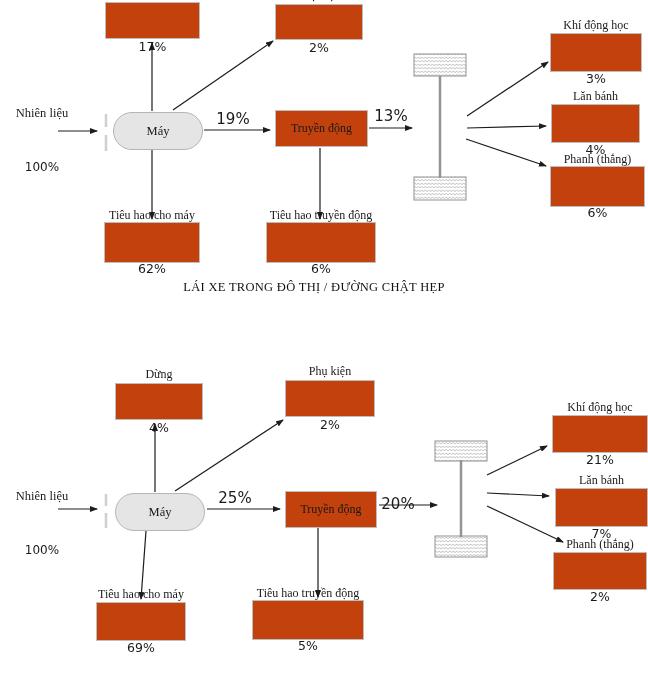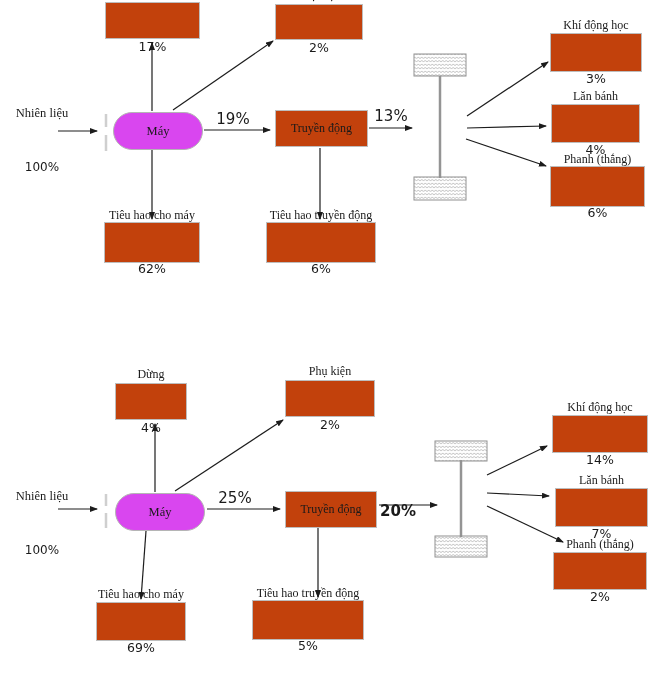--- a/index.html
+++ b/index.html
@@ -9,21 +9,21 @@
   }
   .diagram{position:absolute;left:0;width:648px;}
   .overlay{position:absolute;left:0;top:0;}
   .gbox{
     position:absolute;background:#c2410c;border:1px solid #bdbdbd;box-sizing:border-box;
     display:flex;flex-direction:column;justify-content:center;
     text-align:center;line-height:1.3;white-space:nowrap;
   }
   .gbox .lbl{font-size:12px;}
   .node{
-    position:absolute;background:#d946ef;border:1px solid #b5b5b5;border-radius:19px;box-sizing:border-box;
+    position:absolute;background:#e5e5e5;border:1px solid #b5b5b5;border-radius:19px;box-sizing:border-box;
     display:flex;align-items:center;justify-content:center;font-size:12.5px;
   }
   .pct{font-family:"DejaVu Sans", sans-serif;font-size:12.5px;margin-top:37px;}
   .pct.big{font-size:12px;}
   .fuel{position:absolute;text-align:center;line-height:1.35;}
   .fuel .lbl{font-size:12.5px;}
   .flow-label{
     position:absolute;text-align:center;font-family:"DejaVu Sans", sans-serif;font-size:15px;
   }
   .caption{
@@ -111,20 +111,21 @@
     <div class="gbox" style="left:551px;top:104px;width:89px;height:39px;">
       <div class="lbl">Lăn bánh</div>
       <div class="pct">4%</div>
     </div>
 
     <div class="gbox" style="left:550px;top:166px;width:95px;height:41px;">
       <div class="lbl">Phanh (thắng)</div>
       <div class="pct">6%</div>
     </div>
 
+    <div class="caption" style="top:280px;">LÁI XE TRONG ĐÔ THỊ / ĐƯỜNG CHẬT HẸP</div>
   </div>
 
   <div class="diagram" style="top:375px;height:324px;">
     <svg class="overlay" width="648" height="324">
       <defs>
         <marker id="ah2" markerWidth="8" markerHeight="6" refX="7" refY="3" orient="auto" markerUnits="userSpaceOnUse">
           <path d="M0,0 L8,3 L0,6 z" fill="#1c1c1c"></path>
         </marker>
         <pattern id="hatch2" width="7" height="3.5" patternUnits="userSpaceOnUse">
           <path d="M0,2.6 L1.75,0.9 L3.5,2.6 L5.25,0.9 L7,2.6" fill="none" stroke="#a0a0a0" stroke-width="0.7"></path>
@@ -153,51 +154,51 @@
 
     <div class="fuel" style="left:0;top:113px;width:84px;">
       <div class="lbl">Nhiên liệu</div>
       <div class="pct big">100%</div>
     </div>
 
     <div class="node" style="left:115px;top:118px;width:90px;height:38px;">
       <span>Máy</span>
     </div>
 
-    <div class="gbox" style="left:115px;top:8px;width:72px;height:37px;">
+    <div class="gbox" style="left:115px;top:8px;width:88px;height:37px;">
       <div class="lbl">Dừng</div>
       <div class="pct">4%</div>
     </div>
 
     <div class="gbox" style="left:285px;top:5px;width:90px;height:37px;">
       <div class="lbl">Phụ kiện</div>
       <div class="pct">2%</div>
     </div>
 
     <div class="flow-label" style="left:205px;top:114px;width:60px;">25%</div>
 
     <div class="gbox" style="left:285px;top:116px;width:92px;height:37px;">
       <div class="lbl">Truyền động</div>
     </div>
 
-    <div class="flow-label" style="left:368px;top:127px;width:60px;font-weight:bold;">20%</div>
+    <div class="flow-label" style="left:368px;top:120px;width:60px;">20%</div>
 
     <div class="gbox" style="left:96px;top:227px;width:90px;height:39px;">
       <div class="lbl">Tiêu hao cho máy</div>
       <div class="pct">69%</div>
     </div>
 
     <div class="gbox" style="left:252px;top:225px;width:112px;height:40px;">
       <div class="lbl">Tiêu hao truyền động</div>
       <div class="pct">5%</div>
     </div>
 
     <div class="gbox" style="left:552px;top:40px;width:96px;height:38px;">
       <div class="lbl">Khí động học</div>
-      <div class="pct">14%</div>
+      <div class="pct">21%</div>
     </div>
 
     <div class="gbox" style="left:555px;top:113px;width:93px;height:39px;">
       <div class="lbl">Lăn bánh</div>
       <div class="pct">7%</div>
     </div>
 
     <div class="gbox" style="left:553px;top:177px;width:94px;height:38px;">
       <div class="lbl">Phanh (thắng)</div>
       <div class="pct">2%</div>

